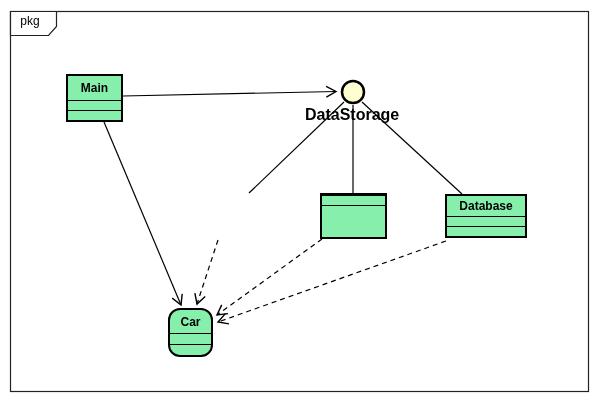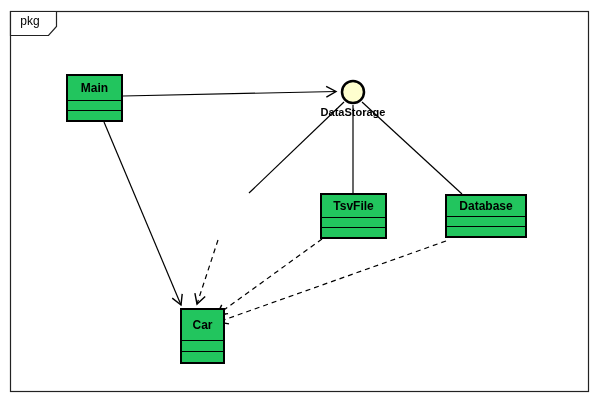--- a/index.html
+++ b/index.html
@@ -18,21 +18,21 @@
   .svg-layer {
     position: absolute;
     left: 0;
     top: 0;
     width: 600px;
     height: 406px;
   }
   .uml-class {
     position: absolute;
     box-sizing: border-box;
-    background: #22c55e;
+    background: #86efac;
     border: 2px solid #000000;
     display: flex;
     flex-direction: column;
   }
   .uml-class-name {
     flex: 1;
     display: flex;
     align-items: center;
     justify-content: center;
     font-size: 12px;
@@ -53,22 +53,21 @@
     text-align: center;
     font-size: 12px;
     font-weight: normal;
     color: #000000;
   }
   .interface-label {
     position: absolute;
     left: 305px;
     top: 106px;
     width: 96px;
-    text-align: center;
-    font-size: 11px;
+    font-size: 16px;
     font-weight: bold;
     color: #000000;
     white-space: nowrap;
   }
 </style>
 </head>
 <body>
 
 <div class="canvas">
 
@@ -101,30 +100,29 @@
   <div class="interface-label">DataStorage</div>
 
   <div class="uml-class" style="left:66px; top:74px; width:57px; height:48px;">
     <div class="uml-class-name">Main</div>
     <div class="uml-row"></div>
     <div class="uml-row"></div>
   </div>
 
 
   <div class="uml-class" style="left:320px; top:193px; width:67px; height:46px;">
-    <div class="uml-class-name">TsvFile</div>
     <div class="uml-row"></div>
     <div class="uml-row"></div>
   </div>
 
   <div class="uml-class" style="left:445px; top:194px; width:82px; height:44px;">
     <div class="uml-class-name">Database</div>
     <div class="uml-row"></div>
     <div class="uml-row"></div>
   </div>
 
-  <div class="uml-class car" style="left:180px; top:308px; width:45px; height:56px;">
+  <div class="uml-class car" style="left:168px; top:308px; width:45px; height:49px;border-radius:12px;">
     <div class="uml-class-name">Car</div>
     <div class="uml-row"></div>
     <div class="uml-row"></div>
   </div>
 
 </div>
 
 </body></html>

